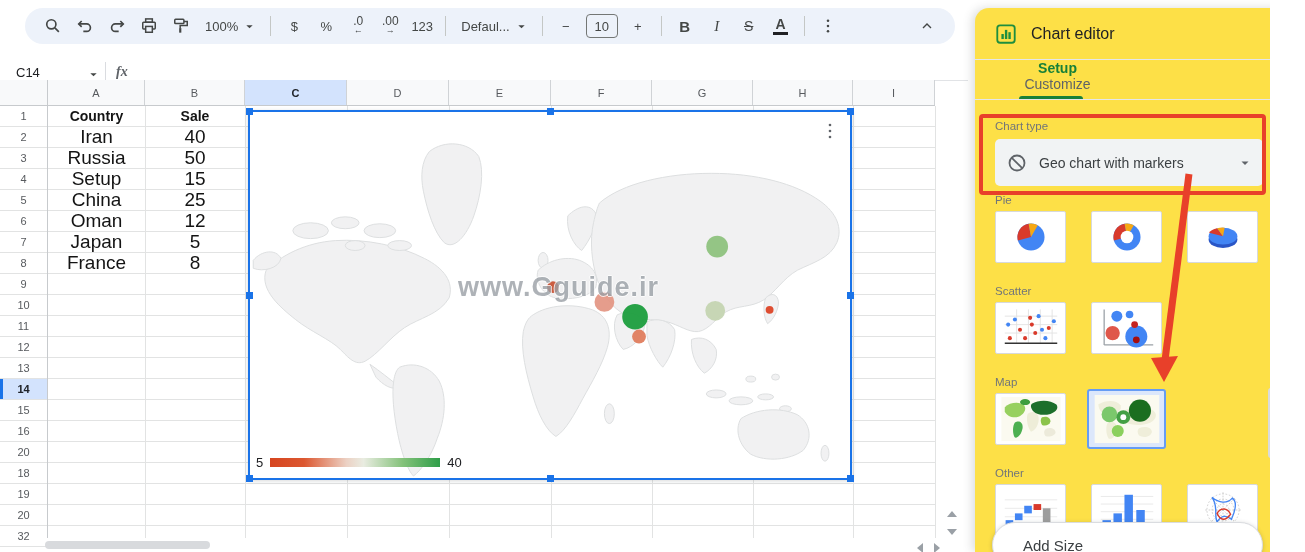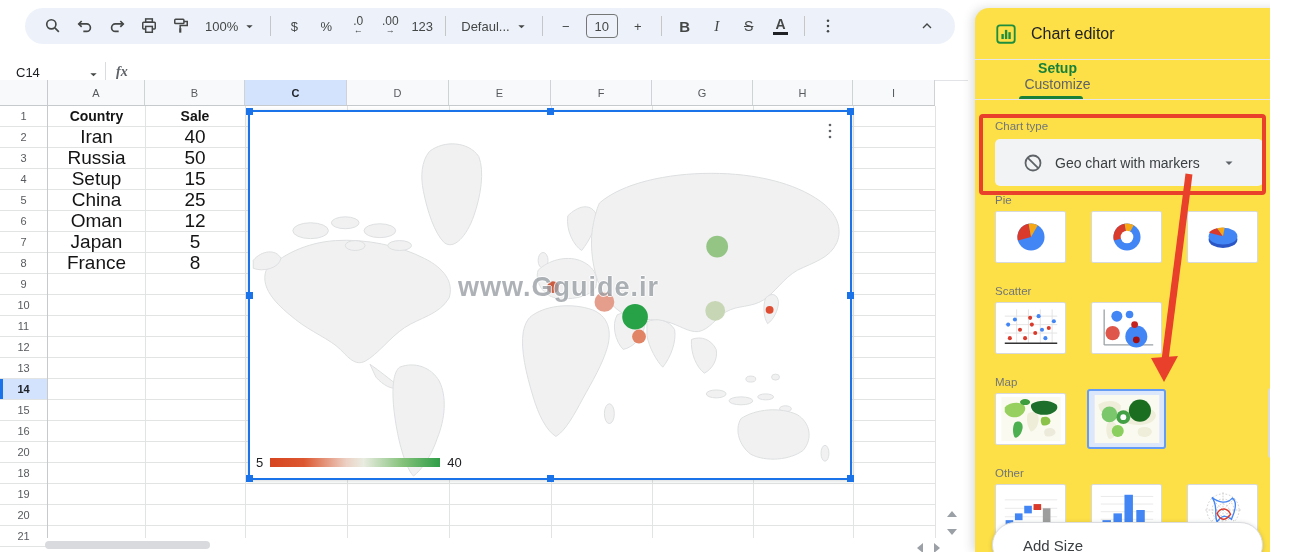--- a/index.html
+++ b/index.html
@@ -59,21 +59,21 @@
   
   .panel{position:absolute;left:975px;top:8px;width:330px;height:544px;background:#fde047;border-top-left-radius:14px;box-shadow:-3px 0 10px rgba(60,64,67,.18);overflow:hidden;}
   .p-head{height:52px;display:flex;align-items:center;padding:0 20px;border-bottom:1px solid #e4e6e8;box-sizing:border-box;}
   .p-title{margin-left:14px;font-size:16px;color:#202124;flex:1;}
   .p-tabs{height:40px;display:flex;border-bottom:1px solid #e4e6e8;box-sizing:border-box;position:relative;flex-direction:column;}
   .p-tab{width:165px;display:flex;align-items:center;justify-content:center;font-size:14px;cursor:pointer;}
   .p-tab.active{color:#188038;font-weight:700;}
   .p-tab.idle{color:#5f6368;}
   .tab-underline{position:absolute;left:44px;bottom:0;width:64px;height:3px;background:#188038;border-radius:3px 3px 0 0;}
   .p-label{position:absolute;left:20px;font-size:11.5px;color:#717579;}
-  .p-dd{position:absolute;left:20px;top:131px;width:268px;height:47px;background:#f1f3f4;border-radius:5px;display:flex;align-items:center;padding:0 28px;box-sizing:border-box;cursor:pointer;}
+  .p-dd{position:absolute;left:20px;top:131px;width:268px;height:47px;background:#f1f3f4;border-radius:5px;display:flex;align-items:center;padding:0 12px;box-sizing:border-box;cursor:pointer;}
   .p-dd .ddtxt{margin-left:12px;font-size:14px;color:#3c4043;flex:1;}
   .thumb{position:absolute;width:71px;height:52px;background:#fff;border:1px solid #d7d9db;border-radius:2px;box-sizing:border-box;display:flex;align-items:center;justify-content:center;cursor:pointer;}
   .thumb.selected{width:79px;height:60px;border:2px solid #669cf4;background:#dce7fb;border-radius:3px;}
   .p-scroll{position:absolute;width:7px;border-radius:4px;background:#d9dbde;}
   .addsize{position:absolute;left:17px;top:514px;width:271px;height:46px;background:#fff;border:1px solid #dadce0;border-radius:23px;box-shadow:0 1px 4px rgba(60,64,67,.25);display:flex;align-items:center;padding-left:30px;box-sizing:border-box;font-size:15px;color:#3c4043;}
 
   .overlay{position:absolute;left:0;top:0;pointer-events:none;}
 </style>
 </head>
 <body>
@@ -209,21 +209,21 @@
       <div class="row-h">11</div>
       <div class="row-h">12</div>
       <div class="row-h">13</div>
       <div class="row-h sel">14</div>
       <div class="row-h">15</div>
       <div class="row-h">16</div>
       <div class="row-h">20</div>
       <div class="row-h">18</div>
       <div class="row-h">19</div>
       <div class="row-h">20</div>
-      <div class="row-h">21</div>
+      <div class="row-h">32</div>
     </div>
   <div class="gridbody">
       <div class="vline" style="left: 97px;"></div>
       <div class="vline" style="left: 197px;"></div>
       <div class="vline" style="left: 299px;"></div>
       <div class="vline" style="left: 401px;"></div>
       <div class="vline" style="left: 503px;"></div>
       <div class="vline" style="left: 604px;"></div>
       <div class="vline" style="left: 705px;"></div>
       <div class="vline" style="left: 805px;"></div>

